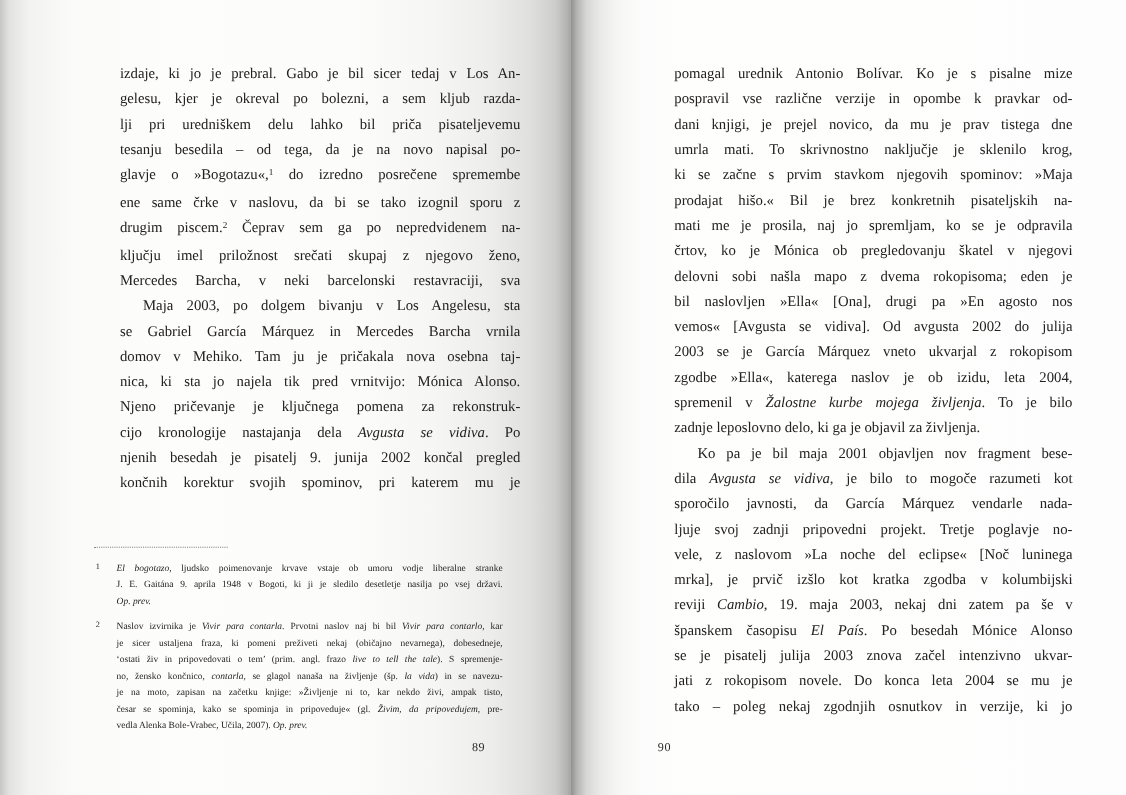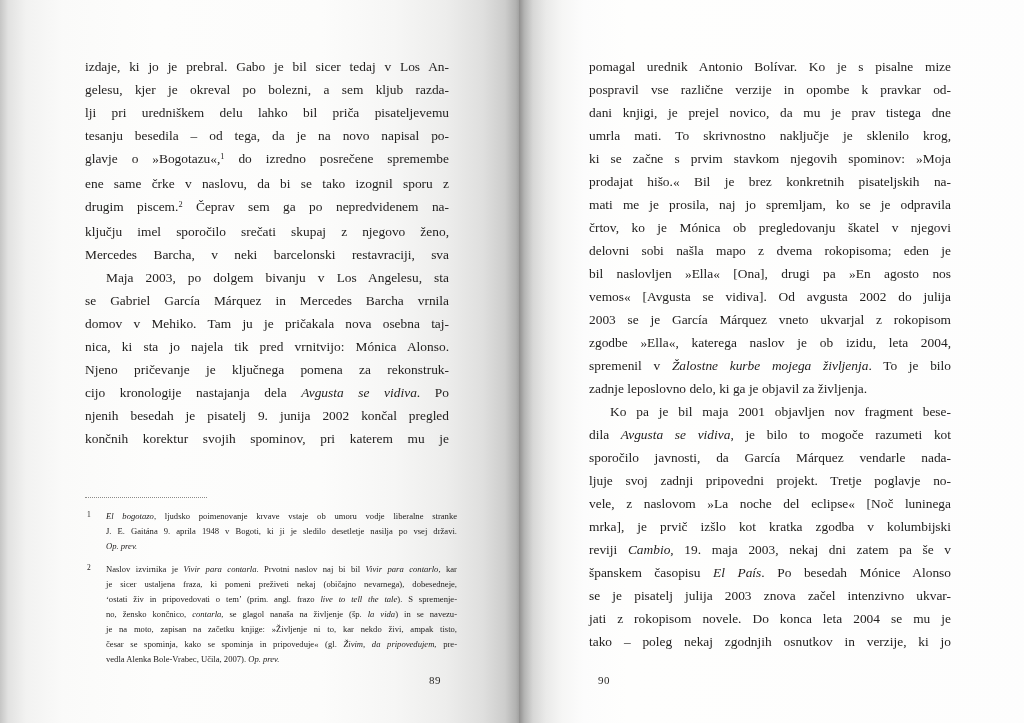--- a/index.html
+++ b/index.html
@@ -25,21 +25,21 @@
   
   .page-right {
     position: absolute;
     top: 0; left: 519px;
     width: 505px; height: 723px;
     background: linear-gradient(90deg,
       #908f8e 0%, #b4b4b3 1%, #d7d7d6 2.6%, #eaeae9 5%,
       #f6f6f5 8%, #fcfcfc 12%, #fefefd 20%, #fdfdfd 100%);
     padding-left: 37px;
   }
-  .textblock { position: absolute; }
+  .textblock { position: absolute; margin-left: 24px; }
   .body-text { font-size: 13.4px; line-height: 23px; }
   .tline {
     white-space: nowrap;
     text-align: justify;
     text-align-last: justify;
   }
   .tline.end { text-align-last: left; }
   .tline.indent { padding-left: 21px; }
   .it { font-style: italic; }
   .sup {
@@ -91,21 +91,21 @@
 
   <div class="page-left">
     <div class="textblock body-text" style="left:85px; top:55px; width:364px;">
         <div class="tline"><span>izdaje, ki jo je prebral. Gabo je bil sicer tedaj v Los An-</span></div>
         <div class="tline"><span>gelesu, kjer je okreval po bolezni, a sem kljub razda-</span></div>
         <div class="tline"><span>lji pri uredniškem delu lahko bil priča pisateljevemu</span></div>
         <div class="tline"><span>tesanju besedila – od tega, da je na novo napisal po-</span></div>
         <div class="tline"><span>glavje o »Bogotazu«,</span><span class="sup">1</span><span> do izredno posrečene spremembe</span></div>
         <div class="tline"><span>ene same črke v naslovu, da bi se tako izognil sporu z</span></div>
         <div class="tline"><span>drugim piscem.</span><span class="sup">2</span><span> Čeprav sem ga po nepredvidenem na-</span></div>
-        <div class="tline"><span>ključju imel sporočilo srečati skupaj z njegovo ženo,</span></div>
+        <div class="tline"><span>ključju imel priložnost srečati skupaj z njegovo ženo,</span></div>
         <div class="tline"><span>Mercedes Barcha, v neki barcelonski restavraciji, sva</span></div>
         <div class="tline indent"><span>Maja 2003, po dolgem bivanju v Los Angelesu, sta</span></div>
         <div class="tline"><span>se Gabriel García Márquez in Mercedes Barcha vrnila</span></div>
         <div class="tline"><span>domov v Mehiko. Tam ju je pričakala nova osebna taj-</span></div>
         <div class="tline"><span>nica, ki sta jo najela tik pred vrnitvijo: Mónica Alonso.</span></div>
         <div class="tline"><span>Njeno pričevanje je ključnega pomena za rekonstruk-</span></div>
         <div class="tline"><span>cijo kronologije nastajanja dela </span><span class="it">Avgusta se vidiva</span><span>. Po</span></div>
         <div class="tline"><span>njenih besedah je pisatelj 9. junija 2002 končal pregled</span></div>
         <div class="tline"><span>končnih korektur svojih spominov, pri katerem mu je</span></div>
       </div>
@@ -137,21 +137,21 @@
 
     <div class="pagenum left">89</div>
   </div>
 
   <div class="page-right">
     <div class="textblock body-text" style="left:70px; top:55px; width:362px;">
         <div class="tline"><span>pomagal urednik Antonio Bolívar. Ko je s pisalne mize</span></div>
         <div class="tline"><span>pospravil vse različne verzije in opombe k pravkar od-</span></div>
         <div class="tline"><span>dani knjigi, je prejel novico, da mu je prav tistega dne</span></div>
         <div class="tline"><span>umrla mati. To skrivnostno naključje je sklenilo krog,</span></div>
-        <div class="tline"><span>ki se začne s prvim stavkom njegovih spominov: »Moja</span></div>
+        <div class="tline"><span>ki se začne s prvim stavkom njegovih spominov: »Maja</span></div>
         <div class="tline"><span>prodajat hišo.« Bil je brez konkretnih pisateljskih na-</span></div>
         <div class="tline"><span>mati me je prosila, naj jo spremljam, ko se je odpravila</span></div>
         <div class="tline"><span>črtov, ko je Mónica ob pregledovanju škatel v njegovi</span></div>
         <div class="tline"><span>delovni sobi našla mapo z dvema rokopisoma; eden je</span></div>
         <div class="tline"><span>bil naslovljen »Ella« [Ona], drugi pa »En agosto nos</span></div>
         <div class="tline"><span>vemos« [Avgusta se vidiva]. Od avgusta 2002 do julija</span></div>
         <div class="tline"><span>2003 se je García Márquez vneto ukvarjal z rokopisom</span></div>
         <div class="tline"><span>zgodbe »Ella«, katerega naslov je ob izidu, leta 2004,</span></div>
         <div class="tline"><span>spremenil v </span><span class="it">Žalostne kurbe mojega življenja</span><span>. To je bilo</span></div>
         <div class="tline end"><span>zadnje leposlovno delo, ki ga je objavil za življenja.</span></div>

